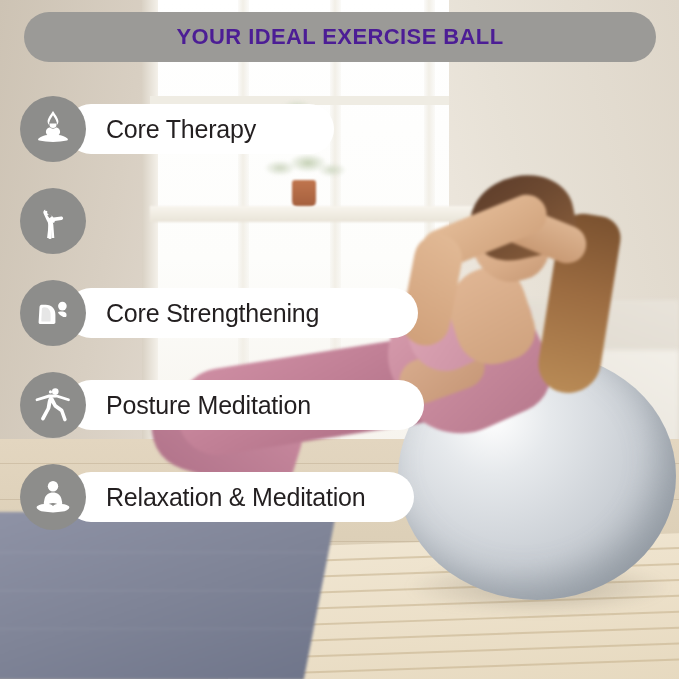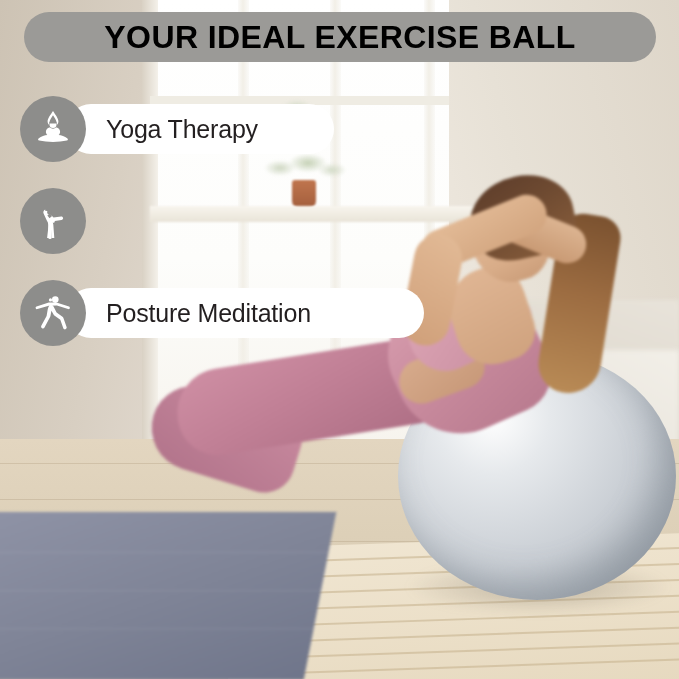--- a/index.html
+++ b/index.html
@@ -210,22 +210,22 @@
   .photo-blur { filter:blur(1.6px); }
 
   
   .title-banner {
     position:absolute; left:24px; top:12px; width:632px; height:50px;
     background:#9b9a97;
     border-radius:25px;
     display:flex; align-items:center; justify-content:center;
   }
   .title-text {
-    color:#000000;
-    font-size:32px;
+    color:#4c1d95;
+    font-size:22px;
     font-weight:bold;
     letter-spacing:.4px;
     white-space:nowrap;
     font-family:"Liberation Sans", sans-serif;
   }
 
   
   .features {
     position:absolute; left:0; top:92px; width:679px;
   }
@@ -327,21 +327,21 @@
   </div>
 
   <div class="title-banner">
     <span class="title-text">YOUR IDEAL EXERCISE BALL</span>
   </div>
 
   <div class="features">
 
     <div class="feature-row">
       <div class="feature-pill" style="width:268px">
-        <span class="feature-label">Yoga Therapy</span>
+        <span class="feature-label">Core Therapy</span>
       </div>
       <div class="feature-badge">
         <span>
           <svg width="44" height="44" viewBox="0 0 44 44">
             <path fill="#ffffff" d="M22 4c-2.2 3.6-5.4 7.2-5.4 10.6 0 2.1 1.3 3.8 3.1 4.6l-1.2 1.4c-2.1.6-3.6 2.1-3.6 4.2 0 1.3.6 2.5 1.5 3.3-2.6.3-6.3 1.4-8.6 3.1-1.1.8-.9 2.1.4 2.4 3.9.9 9 1.4 13.8 1.4s9.9-.5 13.8-1.4c1.3-.3 1.5-1.6.4-2.4-2.3-1.7-6-2.8-8.6-3.1.9-.8 1.5-2 1.5-3.3 0-2.1-1.5-3.6-3.6-4.2l-1.2-1.4c1.8-.8 3.1-2.5 3.1-4.6C27.4 11.2 24.2 7.6 22 4z"></path>
             <circle cx="22" cy="17.6" r="4.1" fill="#8d8d8b"></circle>
             <circle cx="22" cy="17.6" r="3.5" fill="#ffffff"></circle>
             <path fill="#8d8d8b" d="M22 8.2c-1.4 2.4-3.4 4.8-3.4 6.8 0 .6.1 1.1.3 1.6h6.2c.2-.5.3-1 .3-1.6 0-2-2-4.4-3.4-6.8z"></path>
           </svg>
         </span>
@@ -355,33 +355,63 @@
             <path fill="#ffffff" d="M14.2 10.5c-1.6.7-2.3 2.6-1.6 4.1l3.2 6.9c.4.9 1.2 1.5 2.2 1.7l4.3.6c.7.1 1.3-.4 1.4-1.1l.1-.8 6.7-.9c1-.1 1.7-1 1.6-2s-1-1.7-2-1.6l-7.6 1-6.2-6.2c-.5-.5-1.3-.7-2.1-.3z"></path>
             <path fill="#ffffff" d="M19.8 23.7l1.3 4.3-1.5 13.1h2.6l1.1-11.3 1 11.3h2.5l-1-13.6-1.1-4.2z" transform="translate(-3.5 -2)"></path>
             <rect x="17.3" y="23" width="3.4" height="17" rx="1.6" fill="#ffffff"></rect>
             <circle cx="18.6" cy="13.4" r="2.4" fill="#8d8d8b"></circle>
             <path fill="#8d8d8b" d="M16.4 16.6l2.6-2.1 2.1 2.6-2.6 2.1z"></path>
           </svg>
         </span>
       </div>
     </div>
 
+    <div class="feature-row">
+      <div class="feature-pill" style="width:352px">
+        <span class="feature-label">Core Strengthening</span>
+      </div>
+      <div class="feature-badge">
+        <span>
+          <svg width="44" height="44" viewBox="0 0 44 44">
+            <path fill="#ffffff" d="M12.8 13.8c3.7-.6 7.2.6 9.4 3.1 1.5 1.8 2.2 4.1 2.2 6.8v7.6c0 .9-.8 1.7-1.7 1.7H9.3c-1 0-1.7-.8-1.7-1.8l.9-15.3c.1-1 .9-1.9 1.9-2.1z"></path>
+            <path fill="#8d8d8b" d="M12.3 16.4c2.5-.3 4.6.6 5.9 2.3 1 1.3 1.4 3 1.4 4.9v6.1c0 .5-.4.9-.9.9h-7.5c-.5 0-.9-.4-.9-1l.6-11.9c.1-.7.7-1.2 1.4-1.3z" opacity=".22"></path>
+            <circle cx="31.4" cy="15.1" r="4.3" fill="#ffffff"></circle>
+            <path fill="#ffffff" d="M27.9 20.8c1.6-.4 3.9-.4 5.6.2 1.2.4 2 1.4 2 2.7v1.1c0 .7-.6 1.3-1.3 1.3h-1.9l-3.3-2.2c-.9-.6-1.7-1.5-1.9-2.3-.1-.4.2-.7.8-.8z"></path>
+          </svg>
+        </span>
+      </div>
+    </div>
 
     <div class="feature-row">
       <div class="feature-pill" style="width:358px">
         <span class="feature-label">Posture Meditation</span>
       </div>
       <div class="feature-badge">
         <span>
           <svg width="44" height="44" viewBox="0 0 44 44">
             <circle cx="24.3" cy="8.6" r="3.3" fill="#ffffff"></circle>
             <path fill="#ffffff" d="M5.5 15.6c-.7.2-1.1 1-.8 1.7s1 1.1 1.7.8l11.4-3.4 8.1-.1 11.2 3.5c.7.2 1.5-.1 1.7-.8.2-.7-.1-1.5-.8-1.7l-11.8-3.8c-.5-.2-1-.2-1.5-.2h-6.2c-.5 0-1 .1-1.5.2z"></path>
             <path fill="#ffffff" d="M18.4 14.3c-.8 1.1-1.4 2.6-1.7 4.2l-1.1 6.4-5.3 9.9c-.5.9-.1 2 .8 2.4.9.5 2 .1 2.4-.8l5.6-10.4c.2-.4.4-.8.4-1.2l.9-5.1 2.6 4.6 6.3 4.4 3 8.5c.3.9 1.3 1.4 2.2 1.1.9-.3 1.4-1.3 1.1-2.2l-3.2-9.2c-.2-.5-.5-.9-.9-1.2l-5.9-4.1-3.2-6.3c-.4-.8-1.2-1.3-2.1-1.3h-1c-.4 0-.7.1-.9.3z"></path>
             <circle cx="19.5" cy="8.9" r="1.6" fill="#ffffff"></circle>
           </svg>
         </span>
       </div>
     </div>
 
+    <div class="feature-row">
+      <div class="feature-pill" style="width:348px">
+        <span class="feature-label">Relaxation &amp; Meditation</span>
+      </div>
+      <div class="feature-badge">
+        <span>
+          <svg width="44" height="44" viewBox="0 0 44 44">
+            <circle cx="22" cy="11.2" r="5.2" fill="#ffffff"></circle>
+            <path fill="#ffffff" d="M22 17.4c-4.3 0-7.6 2.6-8.4 6.4l-.8 4c-.2 1.1.4 2 1.4 2.3l2.3.7c.2-1.6 2.5-2.8 5.5-2.8s5.3 1.2 5.5 2.8l2.3-.7c1-.3 1.6-1.2 1.4-2.3l-.8-4c-.8-3.8-4.1-6.4-8.4-6.4z"></path>
+            <path fill="#ffffff" d="M6.4 31.1c-.8.5-1 1.6-.4 2.3 1.2 1.5 3.6 2.6 6.5 3.2 2.7.5 6 .8 9.5.8s6.8-.3 9.5-.8c2.9-.6 5.3-1.7 6.5-3.2.6-.7.4-1.8-.4-2.3-3-1.9-7.9-2.6-11.6-2.1-1.3.2-2.6.7-3.4 1.4l-.6.5-.6-.5c-.8-.7-2.1-1.2-3.4-1.4-3.7-.5-8.6.2-11.6 2.1z"></path>
+            <path fill="#8d8d8b" d="M9.2 32.9c2.4-1.1 6.2-1.5 9.1-1.1.8.1 1.5.3 2 .6H9.8c-.3 0-.6-.1-.7-.3-.1-.1 0-.2.1-.2zm25.6 0c-2.4-1.1-6.2-1.5-9.1-1.1-.8.1-1.5.3-2 .6h10.5c.3 0 .6-.1.7-.3.1-.1 0-.2-.1-.2z" opacity=".0"></path>
+          </svg>
+        </span>
+      </div>
+    </div>
 
 
   </div>
 </div>
 
 </body></html>

